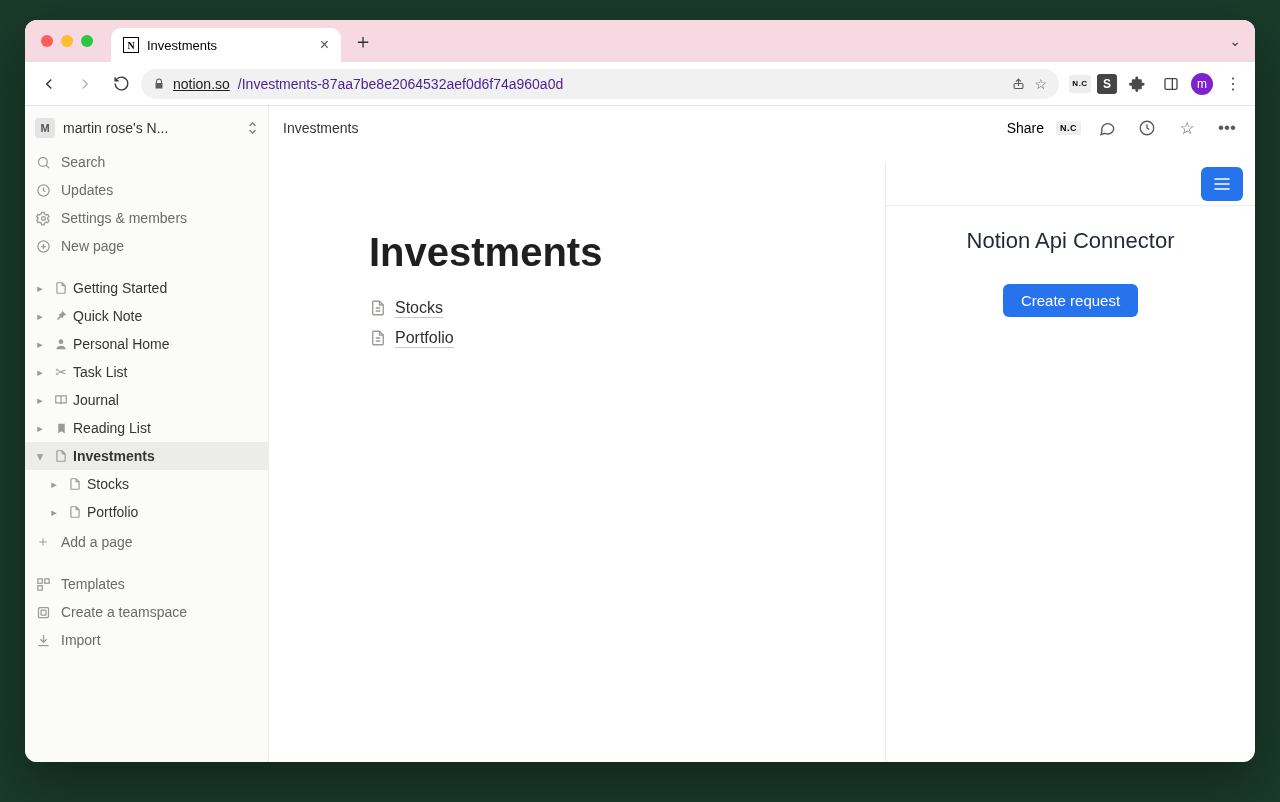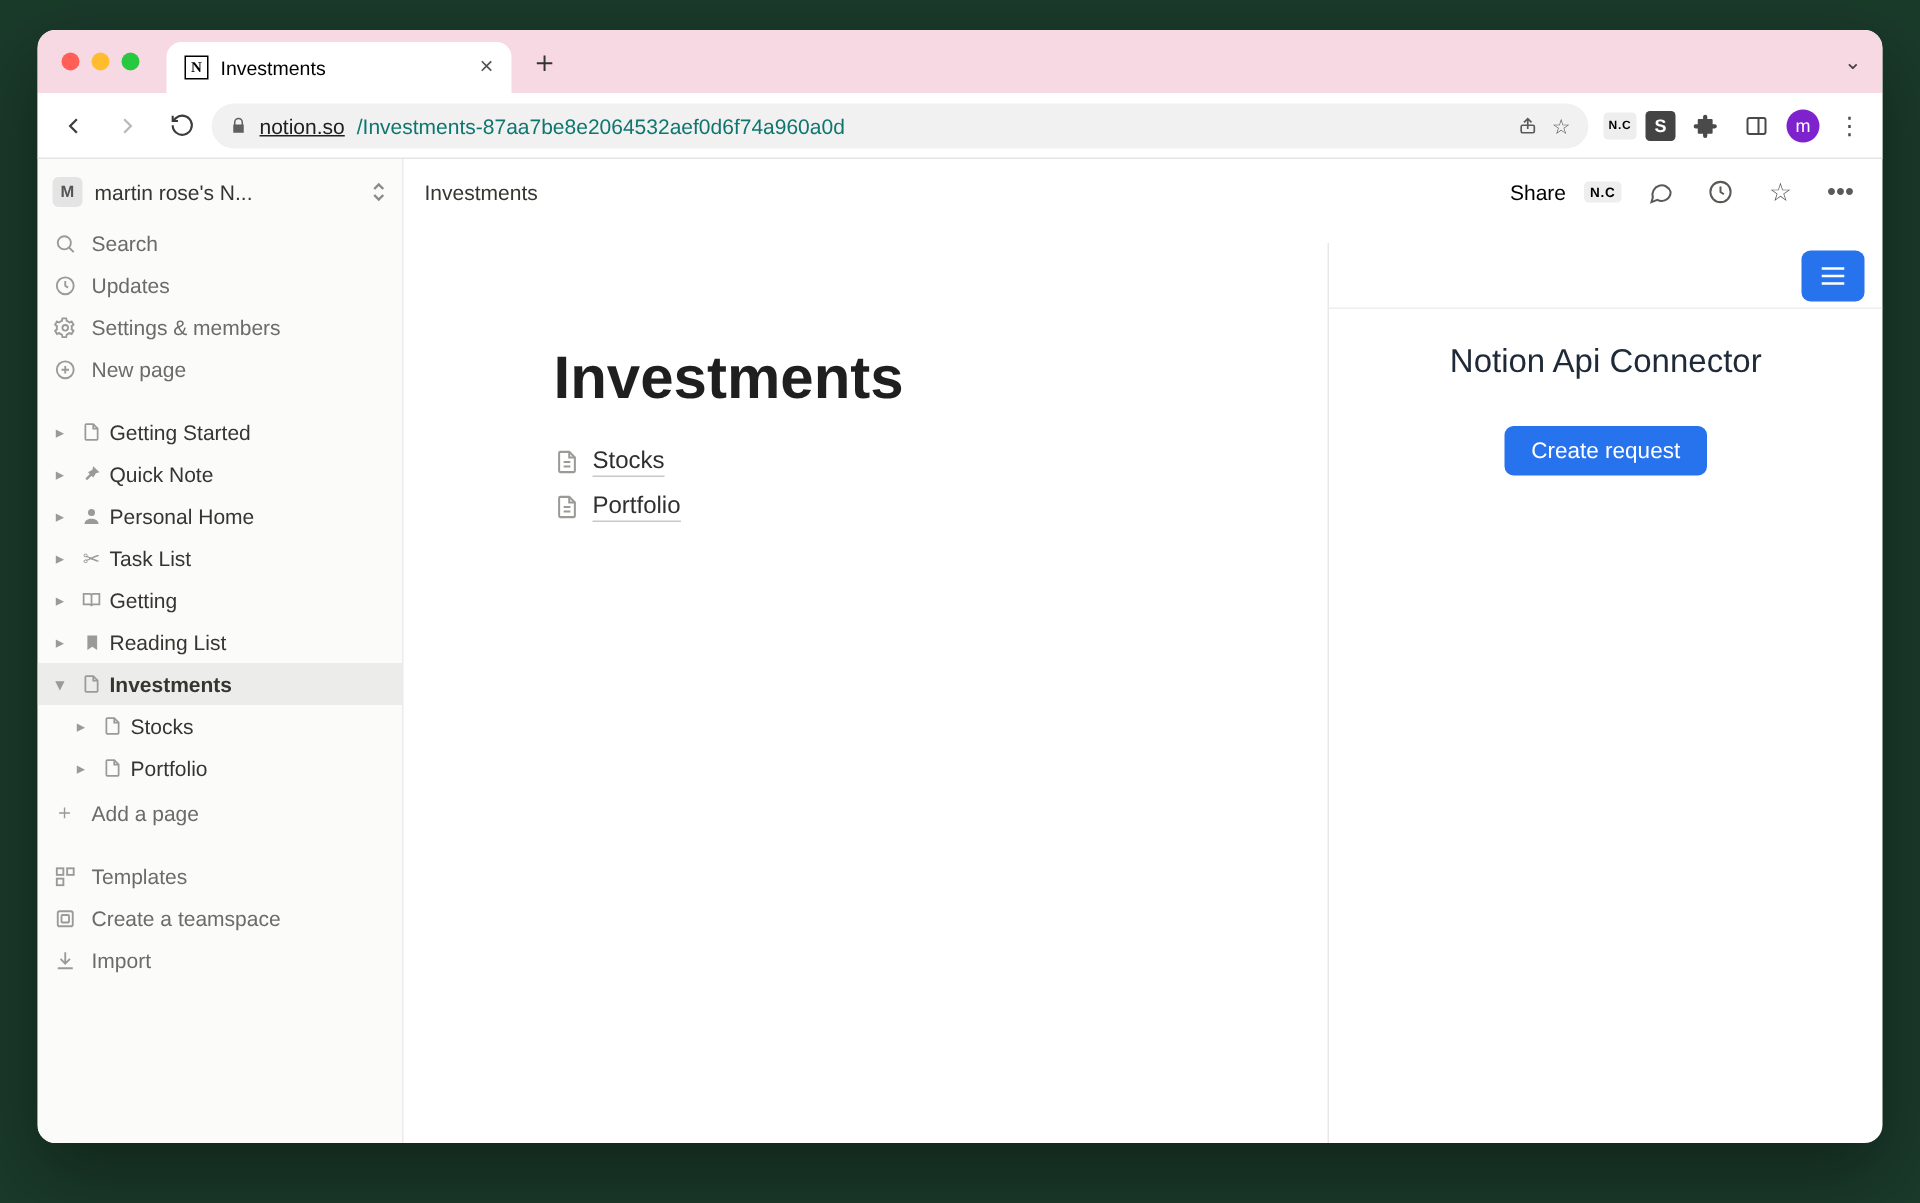--- a/index.html
+++ b/index.html
@@ -76,21 +76,21 @@
     background: #f1f1f1;
     border-radius: 15px;
     display:flex;
     align-items:center;
     padding:0 12px;
     gap:8px;
     color:#5f5f5f;
     font-size:14px;
   }
   .urlbar .lock { font-size:12px; }
-  .urlbar .path { color:#0f766e; }
+  .urlbar .path { color:#4c1d95; }
   .urlbar .host { color:#202020;text-decoration:underline; }
   .urlbar .grow{flex:1}
   .toolbar-icons { display:flex; align-items:center; gap:6px; margin-left:6px;}
   .tb-ico {
     width:28px;height:28px;display:flex;align-items:center;justify-content:center;
     font-size:16px;color:#4a4a4a;
   }
   .ext-badge {
     width:22px;height:18px;background:#eee;border-radius:3px;
     display:flex;align-items:center;justify-content:center;
@@ -382,21 +382,21 @@
           <span class="tree-ico">✂</span>
           <span class="tree-label">Task List</span>
         </div>
         <div class="tree-item">
           <span class="tree-caret">▸</span>
           <span class="tree-ico">
               <svg width="14" height="14" viewBox="0 0 24 24" fill="none" stroke="currentColor" stroke-width="2">
                 <path d="M3 5h7a2 2 0 0 1 2 2v12a2 2 0 0 0-2-2H3V5zM21 5h-7a2 2 0 0 0-2 2v12a2 2 0 0 1 2-2h7V5z"></path>
               </svg>
             </span>
-          <span class="tree-label">Getting</span>
+          <span class="tree-label">Journal</span>
         </div>
         <div class="tree-item">
           <span class="tree-caret">▸</span>
           <span class="tree-ico">
               <svg width="13" height="13" viewBox="0 0 24 24" fill="currentColor">
                 <path d="M6 3h12v18l-6-4-6 4V3z"></path>
               </svg>
             </span>
           <span class="tree-label">Reading List</span>
         </div>

